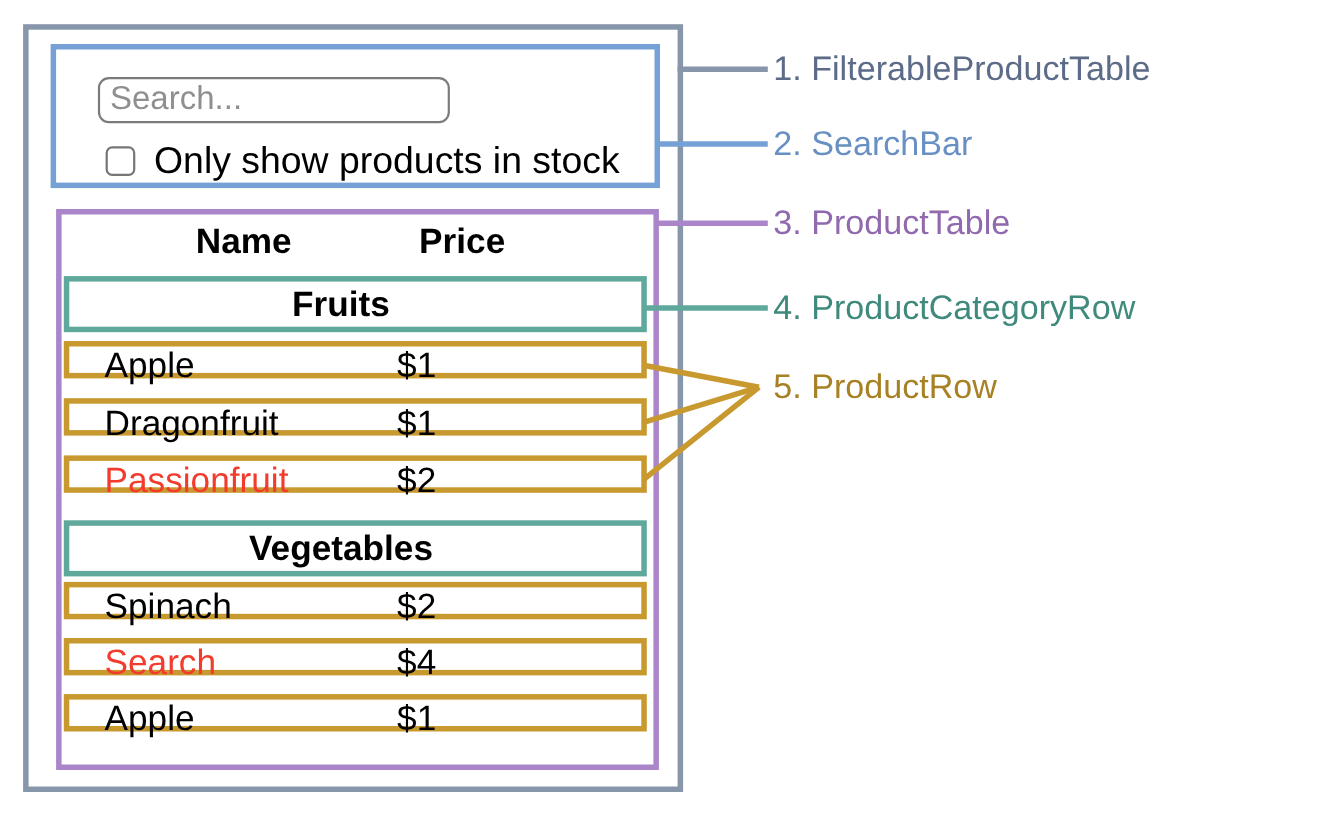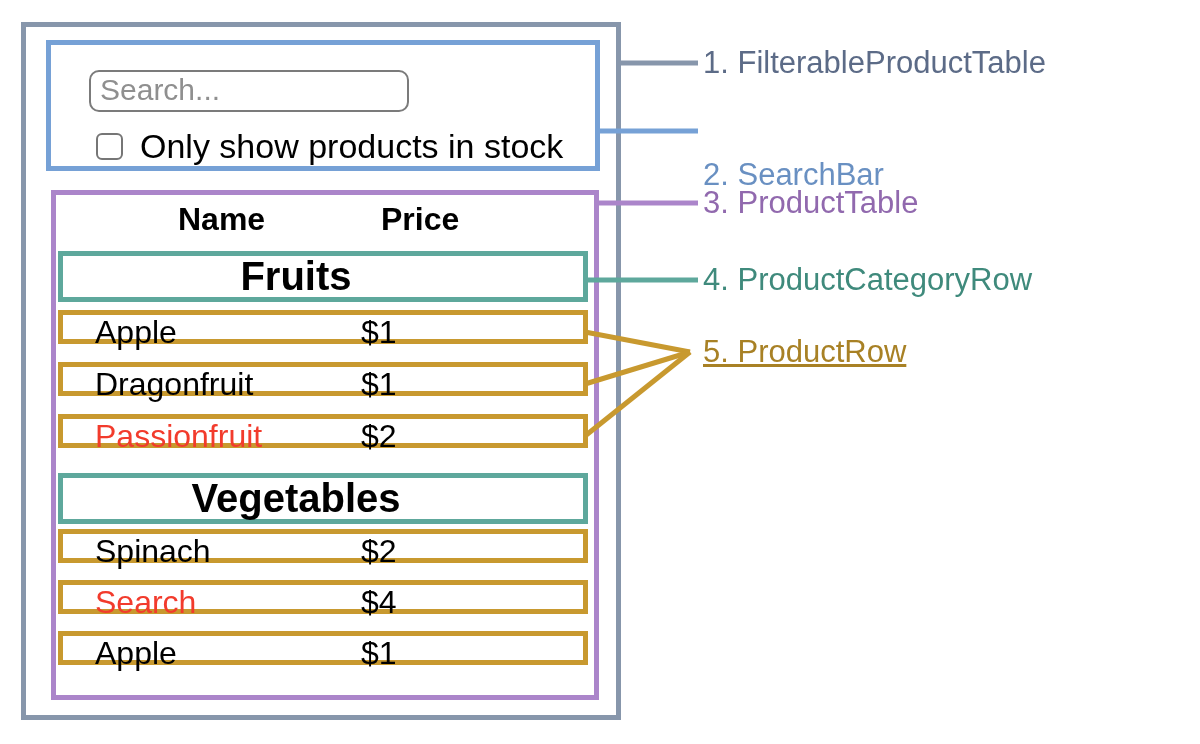--- a/index.html
+++ b/index.html
@@ -33,37 +33,37 @@
     background:#fff;box-sizing:border-box;cursor:pointer;
   }
   .stock-label{position:absolute;left:140px;top:128px;font-size:34px;line-height:36px;white-space:nowrap;}
 
   .col-header{position:absolute;top:202px;font-size:32px;font-weight:bold;line-height:34px;}
   .col-header.name{left:178px;}
   .col-header.price{left:381px;}
 
   .cat-row{left:58px;width:530px;height:51px;border:5px solid var(--teal);}
   .cat-row .cat-label{
-    position:absolute;left:2px;top:0;width:462px;height:38px;line-height:41px;
-    text-align:center;font-size:40px;font-weight:bold;
+    position:absolute;left:16px;top:0;width:462px;height:38px;line-height:41px;
+    text-align:center;font-size:32px;font-weight:bold;
   }
   .p-row{left:58px;width:530px;height:34px;border:5px solid var(--gold);}
   .p-row span{position:absolute;top:0;height:35px;line-height:35px;font-size:32px;white-space:nowrap;}
   .p-row .row-name{left:32px;}
   .p-row .row-price{left:298px;}
   .oos{color:var(--red);}
 
   .row-fruits{top:251px;} .row-apple{top:310px;} .row-dragonfruit{top:362px;}
   .row-passionfruit{top:414px;padding-left:47px;} .row-vegetables{top:473px;} .row-spinach{top:529px;}
   .row-pumpkin{top:580px;} .row-peas{top:631px;}
 
   .clabel{position:absolute;left:703px;font-size:31px;line-height:34px;white-space:nowrap;}
-  .c1{color:var(--slate-text);} .c2{color:var(--blue-text);margin-top:44px;} .c3{color:var(--purple-text);}
+  .c1{color:var(--slate-text);} .c2{color:var(--blue-text);} .c3{color:var(--purple-text);}
   .c4{color:var(--teal-text);} .c5{color:var(--gold-text);}
-  .l1{top:46px;} .l2{top:114px;} .l3{top:186px;} .l4{top:263px;} .l5{top:335px;text-decoration:underline;}
+  .l1{top:46px;} .l2{top:114px;} .l3{top:186px;} .l4{top:263px;} .l5{top:335px;}
 
   svg.lines{position:absolute;left:0;top:0;width:1200px;height:744px;pointer-events:none;}
 </style>
 </head>
 <body>
 
 <div id="canvas">
 
   <div class="box outer-box"></div>
 

